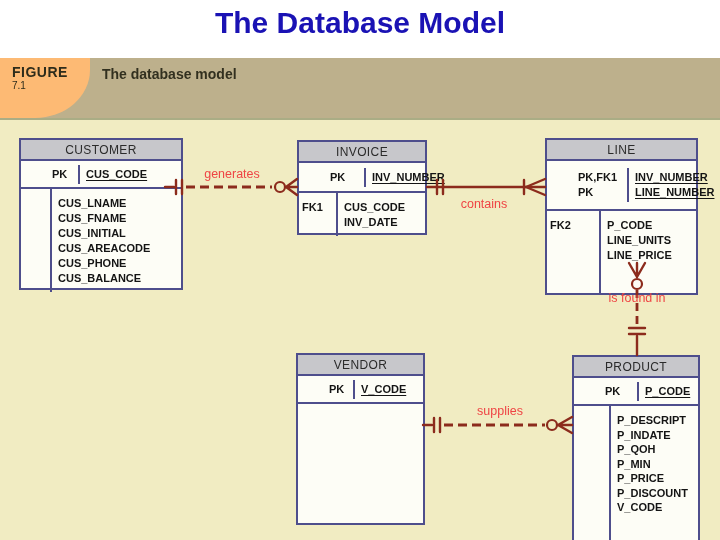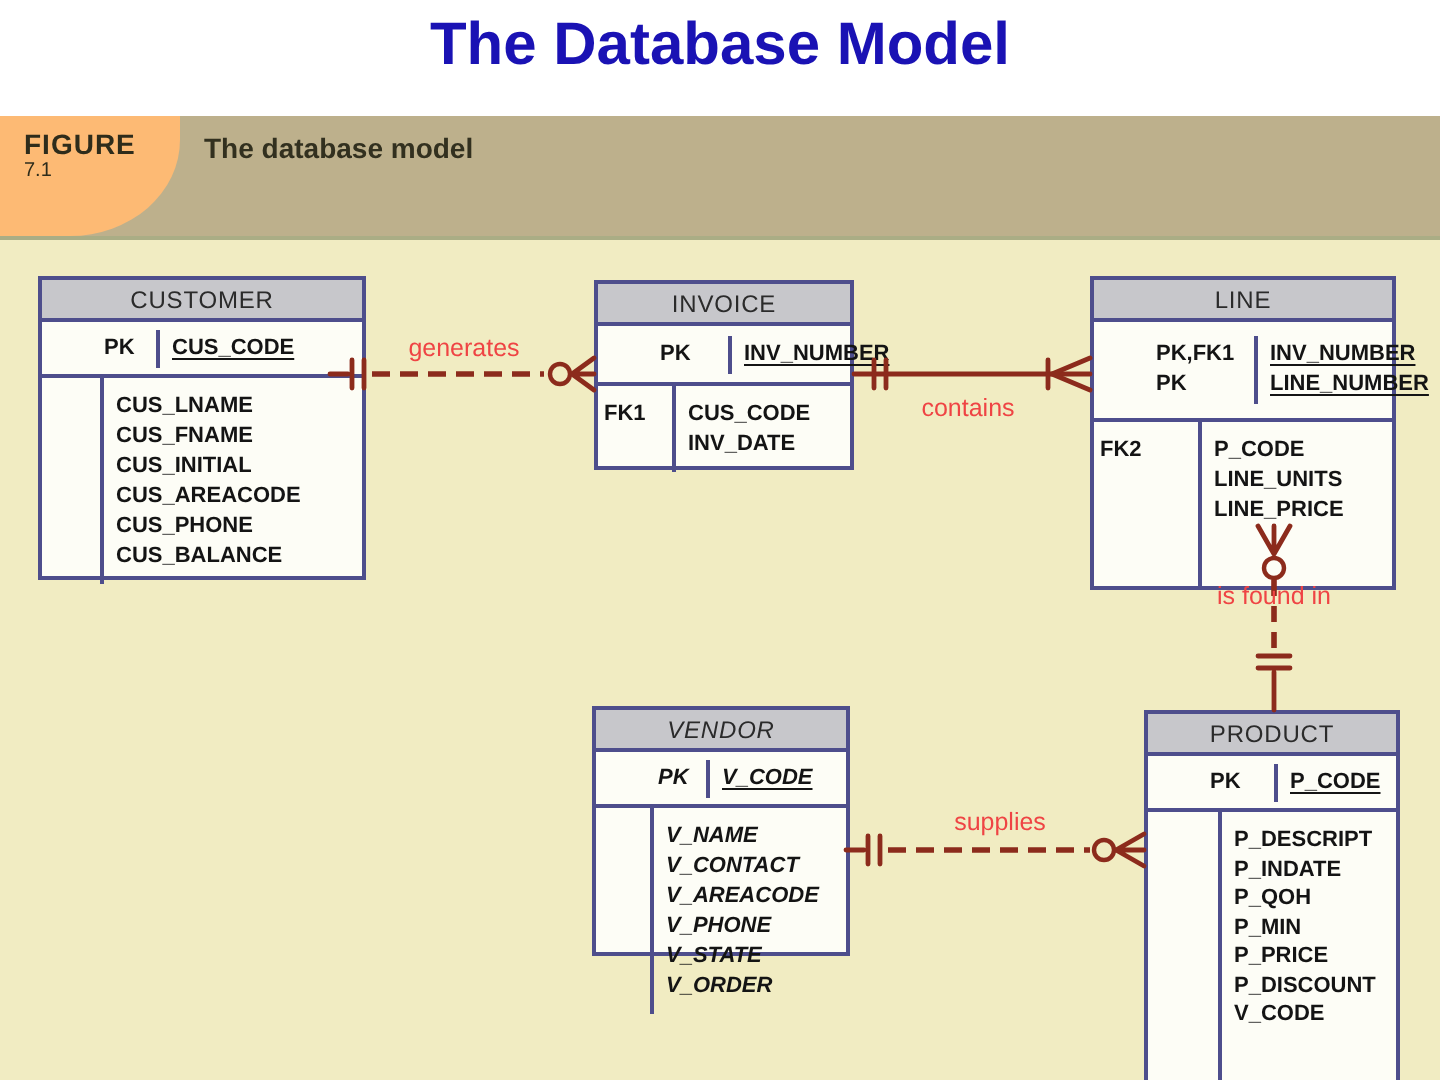--- a/index.html
+++ b/index.html
@@ -118,39 +118,28 @@
         <div class="klabel">FK2</div>
       </div>
       <div class="acell">
         <div class="attr">P_CODE</div>
         <div class="attr">LINE_UNITS</div>
         <div class="attr">LINE_PRICE</div>
       </div>
     </div>
   </div>
 
-  <div class="entity" style="left:296px;top:353px;width:129px;height:125px;font-style:italic;--keyw:29px;">
+  <div class="entity" style="left:296px;top:353px;width:129px;height:172px;--keyw:29px;">
     <div class="ehead">VENDOR</div>
     <div class="erow pkrow" style="height:28px;">
       <div class="kcell">
         <div class="klabel">PK</div>
       </div>
       <div class="acell">
         <div class="attr pk">V_CODE</div>
-      </div>
-    </div>
-    <div class="erow bodyrow">
-      <div class="kcell"></div>
-      <div class="acell">
-        <div class="attr">V_NAME</div>
-        <div class="attr">V_CONTACT</div>
-        <div class="attr">V_AREACODE</div>
-        <div class="attr">V_PHONE</div>
-        <div class="attr">V_STATE</div>
-        <div class="attr">V_ORDER</div>
       </div>
     </div>
   </div>
 
   <div class="entity dense" style="left:572px;top:355px;width:128px;height:214px;--keyw:37px;">
     <div class="ehead">PRODUCT</div>
     <div class="erow pkrow" style="height:28px;">
       <div class="kcell">
         <div class="klabel">PK</div>
       </div>

